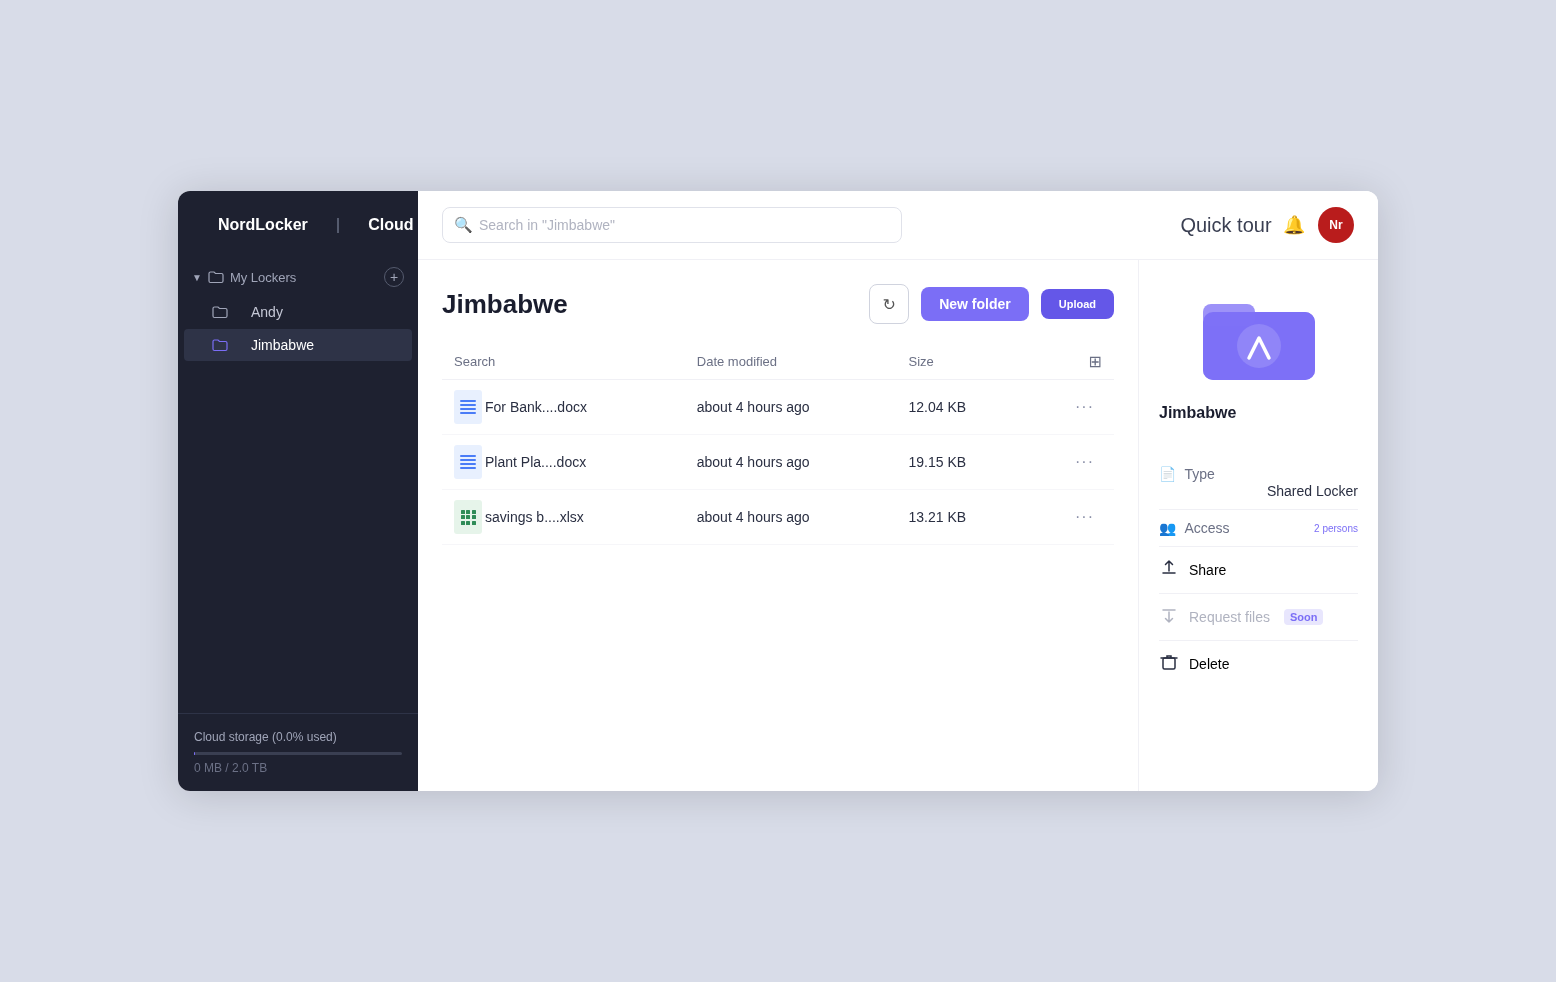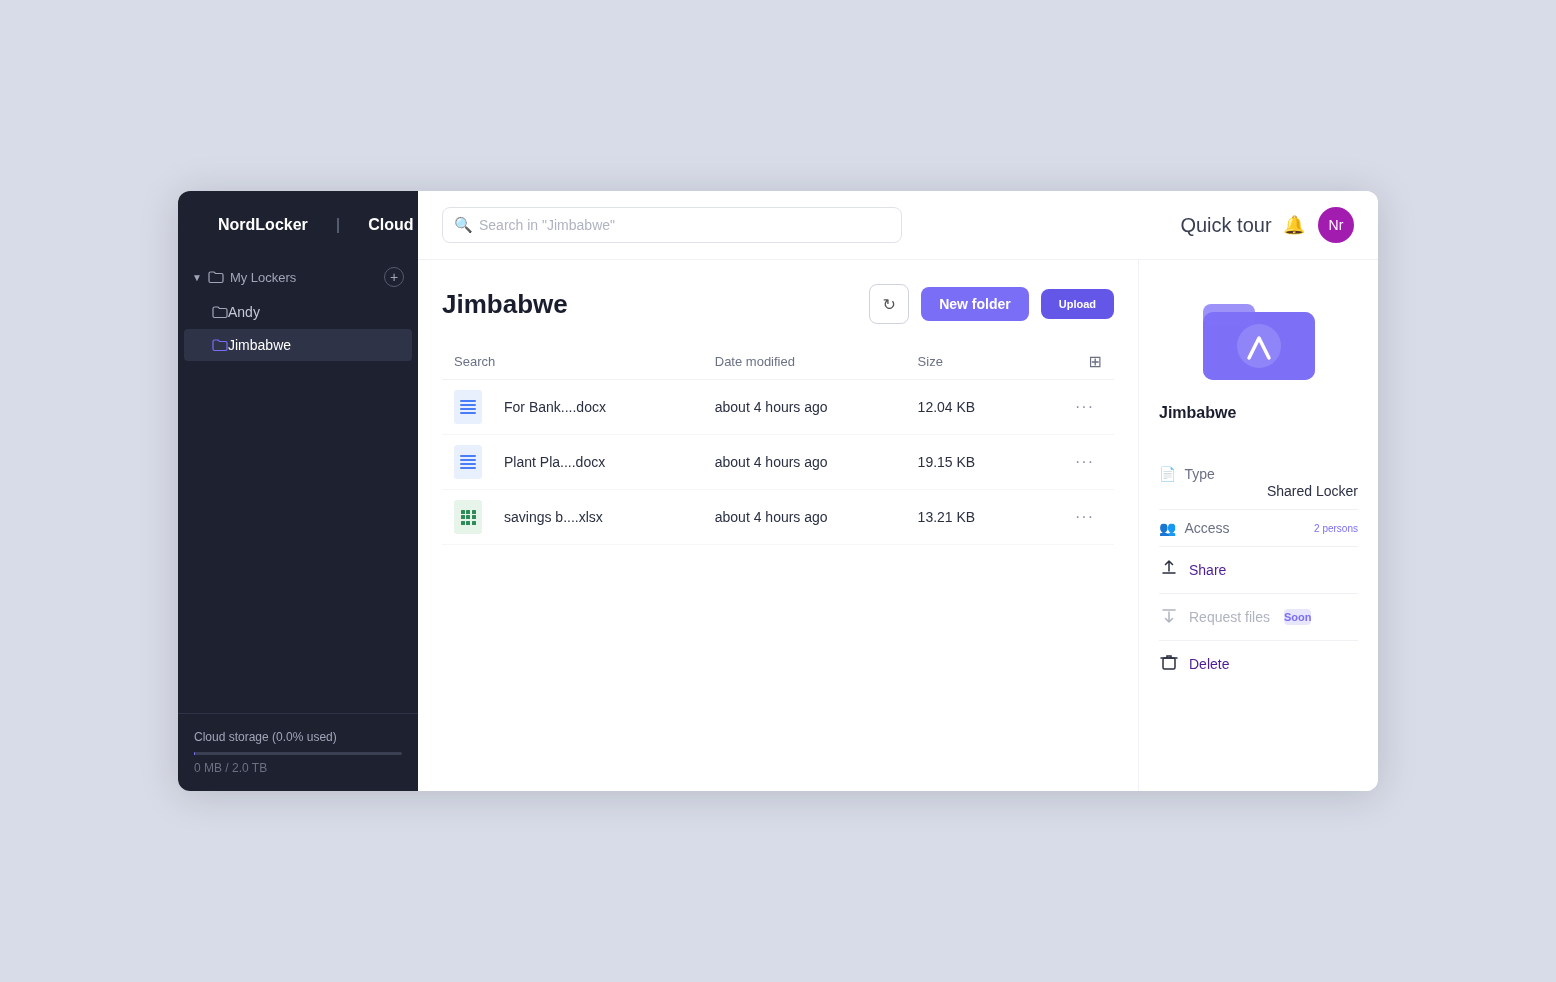--- a/index.html
+++ b/index.html
@@ -76,21 +76,21 @@
       align-items: center;
       justify-content: center;
       color: #a0a5b8;
       font-size: 14px;
       cursor: pointer;
       line-height: 1;
     }
     .sidebar-item {
       display: flex;
       align-items: center;
-      gap: 0;
+      gap: 23px;
       padding: 8px 14px 8px 28px;
       color: #c5c8d6;
       font-size: 14px;
       cursor: pointer;
       border-radius: 4px;
       margin: 1px 6px;
     }
     .sidebar-item.active {
       background: #2e3347;
       color: #fff;
@@ -178,27 +178,27 @@
       cursor: pointer;
       font-size: 18px;
       color: #6b7085;
       display: flex;
       align-items: center;
     }
     .avatar {
       width: 36px;
       height: 36px;
       border-radius: 50%;
-      background: #a21caf;
+      background: #b91c1c;
       color: #fff;
       display: flex;
       align-items: center;
       justify-content: center;
-      font-size: 14px;
-      font-weight: 400;
+      font-size: 12px;
+      font-weight: 700;
       cursor: pointer;
     }
     
     .content-area {
       display: flex;
       flex: 1;
     }
     .file-panel {
       flex: 1;
       padding: 24px;
@@ -270,21 +270,21 @@
       color: #2a2f42;
       border-bottom: 1px solid #f6f6f9;
       vertical-align: middle;
     }
     .file-row {
       cursor: pointer;
     }
     .file-name-cell {
       display: flex;
       align-items: center;
-      gap: 22px;
+      gap: 3px;
     }
     .file-icon-docx {
       width: 28px;
       height: 34px;
       background: #e8f0fe;
       border-radius: 3px;
       display: flex;
       align-items: center;
       justify-content: center;
       flex-shrink: 0;
@@ -392,36 +392,36 @@
     }
     .detail-action-btn {
       display: flex;
       align-items: center;
       gap: 10px;
       padding: 12px 0;
       border: none;
       background: none;
       cursor: pointer;
       font-size: 14px;
-      color: #4c1d95;
+      color: #000000;
       border-bottom: 1px solid #f0f0f5;
       text-align: left;
     }
     .detail-action-btn:last-child {
       border-bottom: none;
     }
     .detail-action-btn.disabled {
       color: #b0b3c0;
       cursor: default;
     }
     .soon-badge {
       background: #e8e6fd;
       color: #7b6ef6;
       font-size: 11px;
-      padding: 2px 0;
+      padding: 2px 6px;
       border-radius: 4px;
       font-weight: 600;
       margin-left: 4px;
     }
     .action-icon {
       font-size: 16px;
       width: 20px;
       text-align: center;
     }
   </style>

